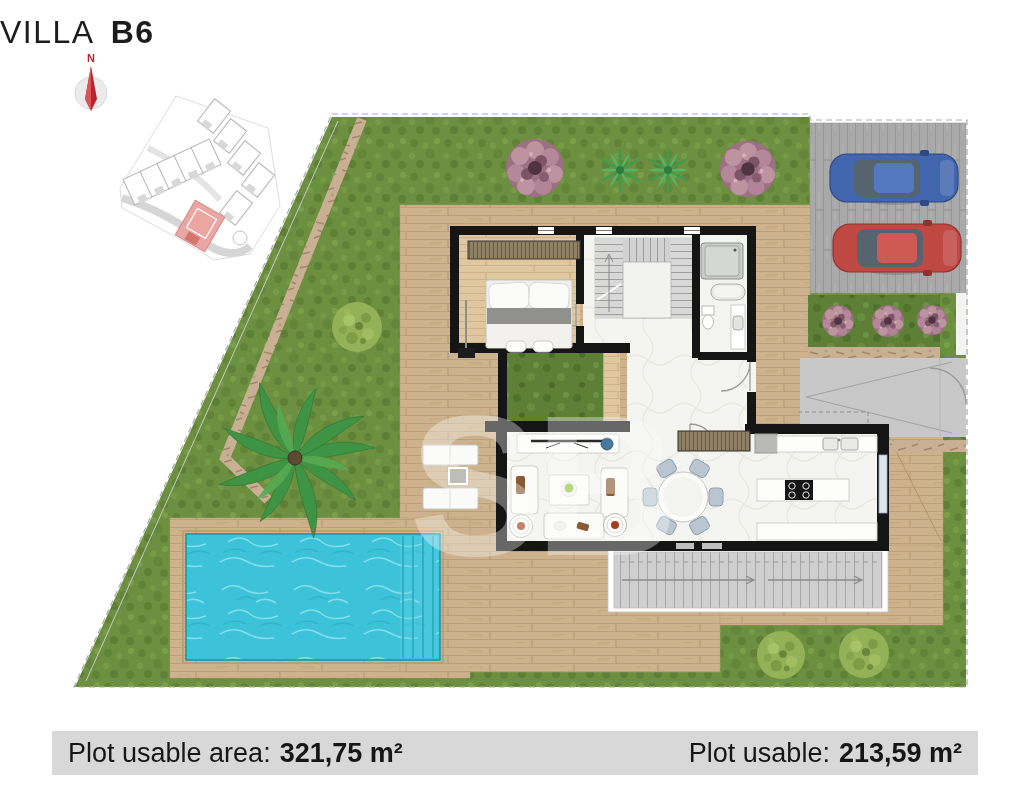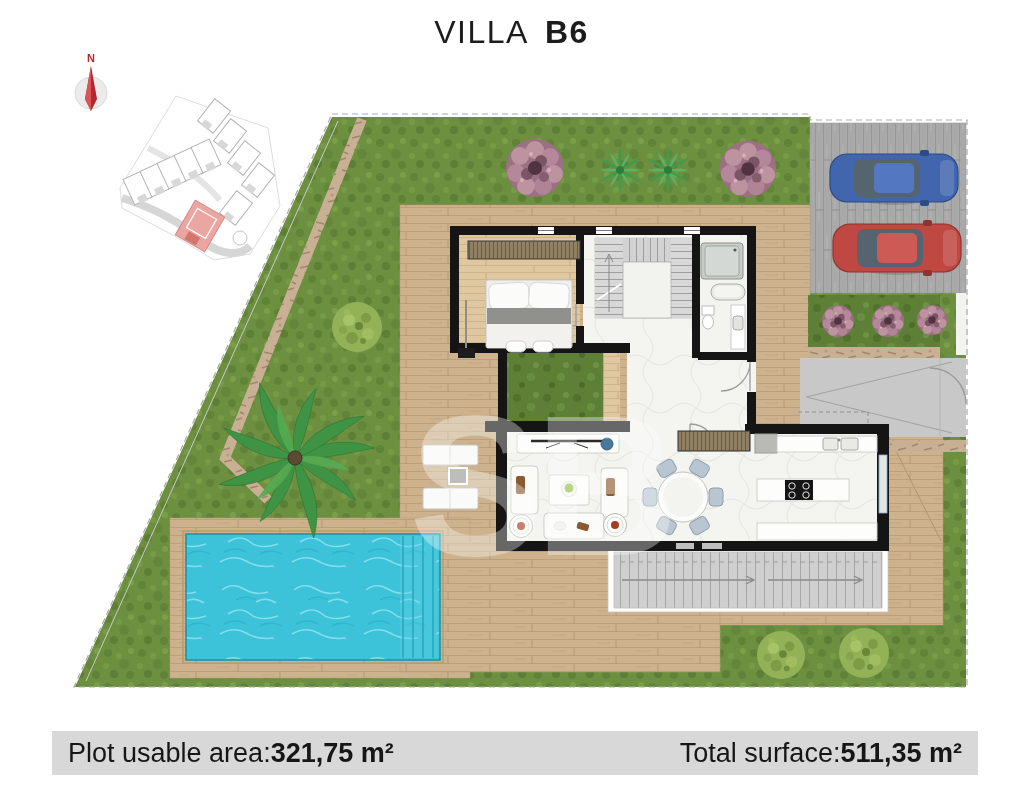--- a/index.html
+++ b/index.html
@@ -1,28 +1,28 @@
 <!DOCTYPE html>
 <html><head>
 <meta charset="utf-8">
 <style>
   html,body{margin:0;padding:0;background:#fff;}
   .page{position:relative;width:1023px;height:800px;background:#fff;overflow:hidden;
         font-family:"Liberation Sans",sans-serif;}
   .plan-svg{position:absolute;left:0;top:0;}
-  .title{position:absolute;top:14px;left:0;width:100%;text-align:center;
+  .title{position:absolute;top:14px;left:0;width:100%;text-align:left;
          font-size:32px;color:#1c1c1c;letter-spacing:1.5px;}
   .title .t-name{font-weight:400;margin-right:16px;}
   .title .t-unit{font-weight:700;}
   .summary-bar{position:absolute;left:52px;top:731px;width:926px;height:44px;
                background:#d8d8d8;display:flex;justify-content:space-between;
                align-items:center;padding:0 16px;box-sizing:border-box;
                font-size:27px;color:#161616;}
   .summary-item{white-space:nowrap;}
-  .summary-item .val{font-weight:700;}
+  .summary-item .val{font-weight:700;margin-left:9px;}
 </style>
 </head>
 <body>
 
 <div class="page">
 
 <svg class="plan-svg" width="1023" height="800" viewBox="0 0 1023 800">
   <defs>
     <pattern id="grass" width="34" height="34" patternUnits="userSpaceOnUse">
       <rect width="34" height="34" fill="#6d9040"></rect>
@@ -468,17 +468,17 @@
 
 <div class="title">
   <span class="t-name">VILLA</span><span class="t-unit">B6</span>
 </div>
 
 <div class="summary-bar">
   <div class="summary-item">
     <span>Plot usable area:</span><span class="val">321,75 m²</span>
   </div>
   <div class="summary-item">
-    <span>Total surface:</span><span class="val">511,35 m²</span>
+    <span>Plot usable:</span><span class="val">213,59 m²</span>
   </div>
 </div>
 
 </div>
 
 </body></html>

